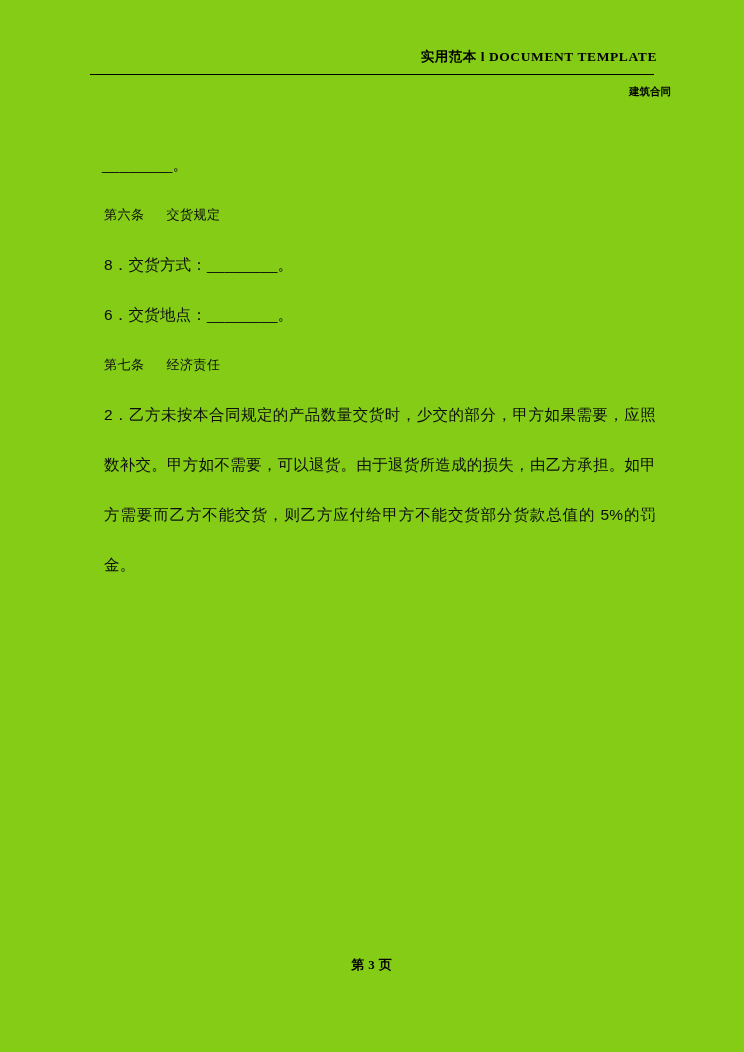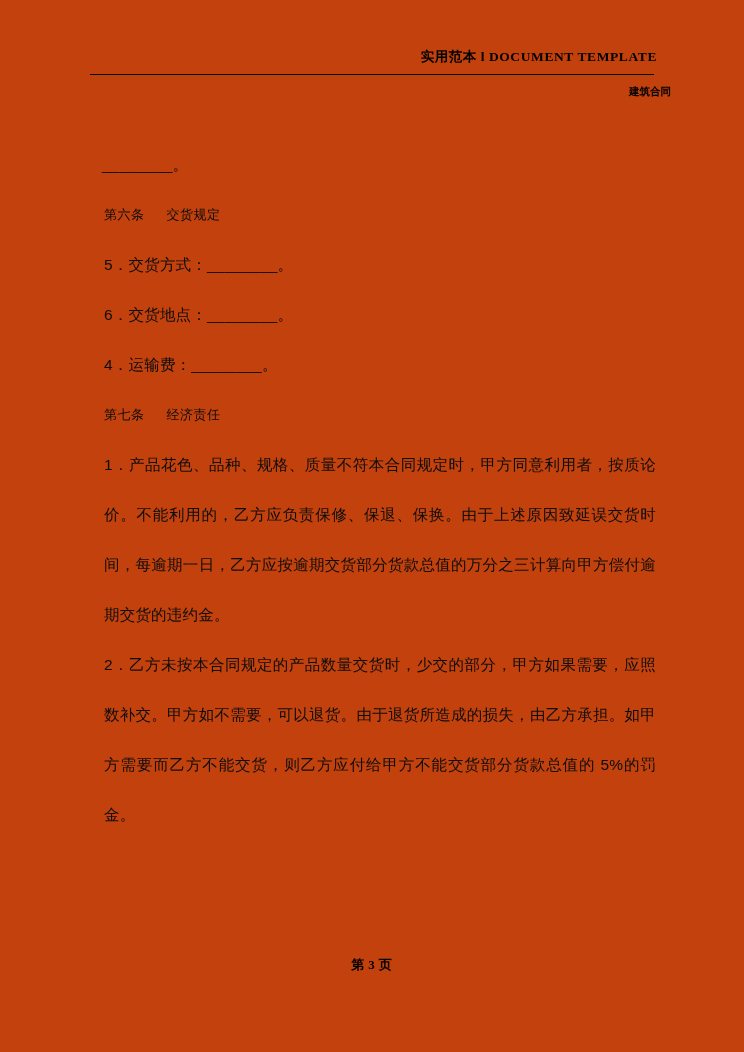--- a/index.html
+++ b/index.html
@@ -8,21 +8,21 @@
     background: #ffffff;
   }
   body {
     font-family: "Liberation Serif", "DejaVu Serif", serif;
     color: #000000;
   }
   .page {
     position: relative;
     width: 744px;
     height: 1052px;
-    background: #c2410c;
+    background: #84cc16;
     box-sizing: border-box;
     overflow: hidden;
   }
 
   
   .header {
     position: absolute;
     left: 0;
     top: 0;
     width: 744px;
@@ -142,28 +142,26 @@
     <div class="header-rule"></div>
     <div class="header-line2">建筑合同</div>
   </div>
 
   <div class="content">
 
     <p class="para p-blank">________。</p>
 
     <p class="para p-heading sec-title"><span>第六条</span><span class="spacer"></span><span>交货规定</span></p>
 
-    <p class="para p-indent">5．交货方式：________。</p>
+    <p class="para p-indent">8．交货方式：________。</p>
     <p class="para p-indent">6．交货地点：________。</p>
-    <p class="para p-indent">4．运输费：________。</p>
 
     <p class="para p-heading sec-title"><span>第七条</span><span class="spacer"></span><span>经济责任</span></p>
 
 
-    <p class="para p-body">1．产品花色、品种、规格、质量不符本合同规定时，甲方同意利用者，按质论价。不能利用的，乙方应负责保修、保退、保换。由于上述原因致延误交货时间，每逾期一日，乙方应按逾期交货部分货款总值的万分之三计算向甲方偿付逾期交货的违约金。</p>
 
     <p class="para p-body">2．乙方未按本合同规定的产品数量交货时，少交的部分，甲方如果需要，应照数补交。甲方如不需要，可以退货。由于退货所造成的损失，由乙方承担。如甲方需要而乙方不能交货，则乙方应付给甲方不能交货部分货款总值的 5%的罚金。</p>
 
   </div>
 
   <div class="footer">
     <span class="footer-inner"><span>第</span><span class="num">3</span><span>页</span></span>
   </div>
 
 </div>

